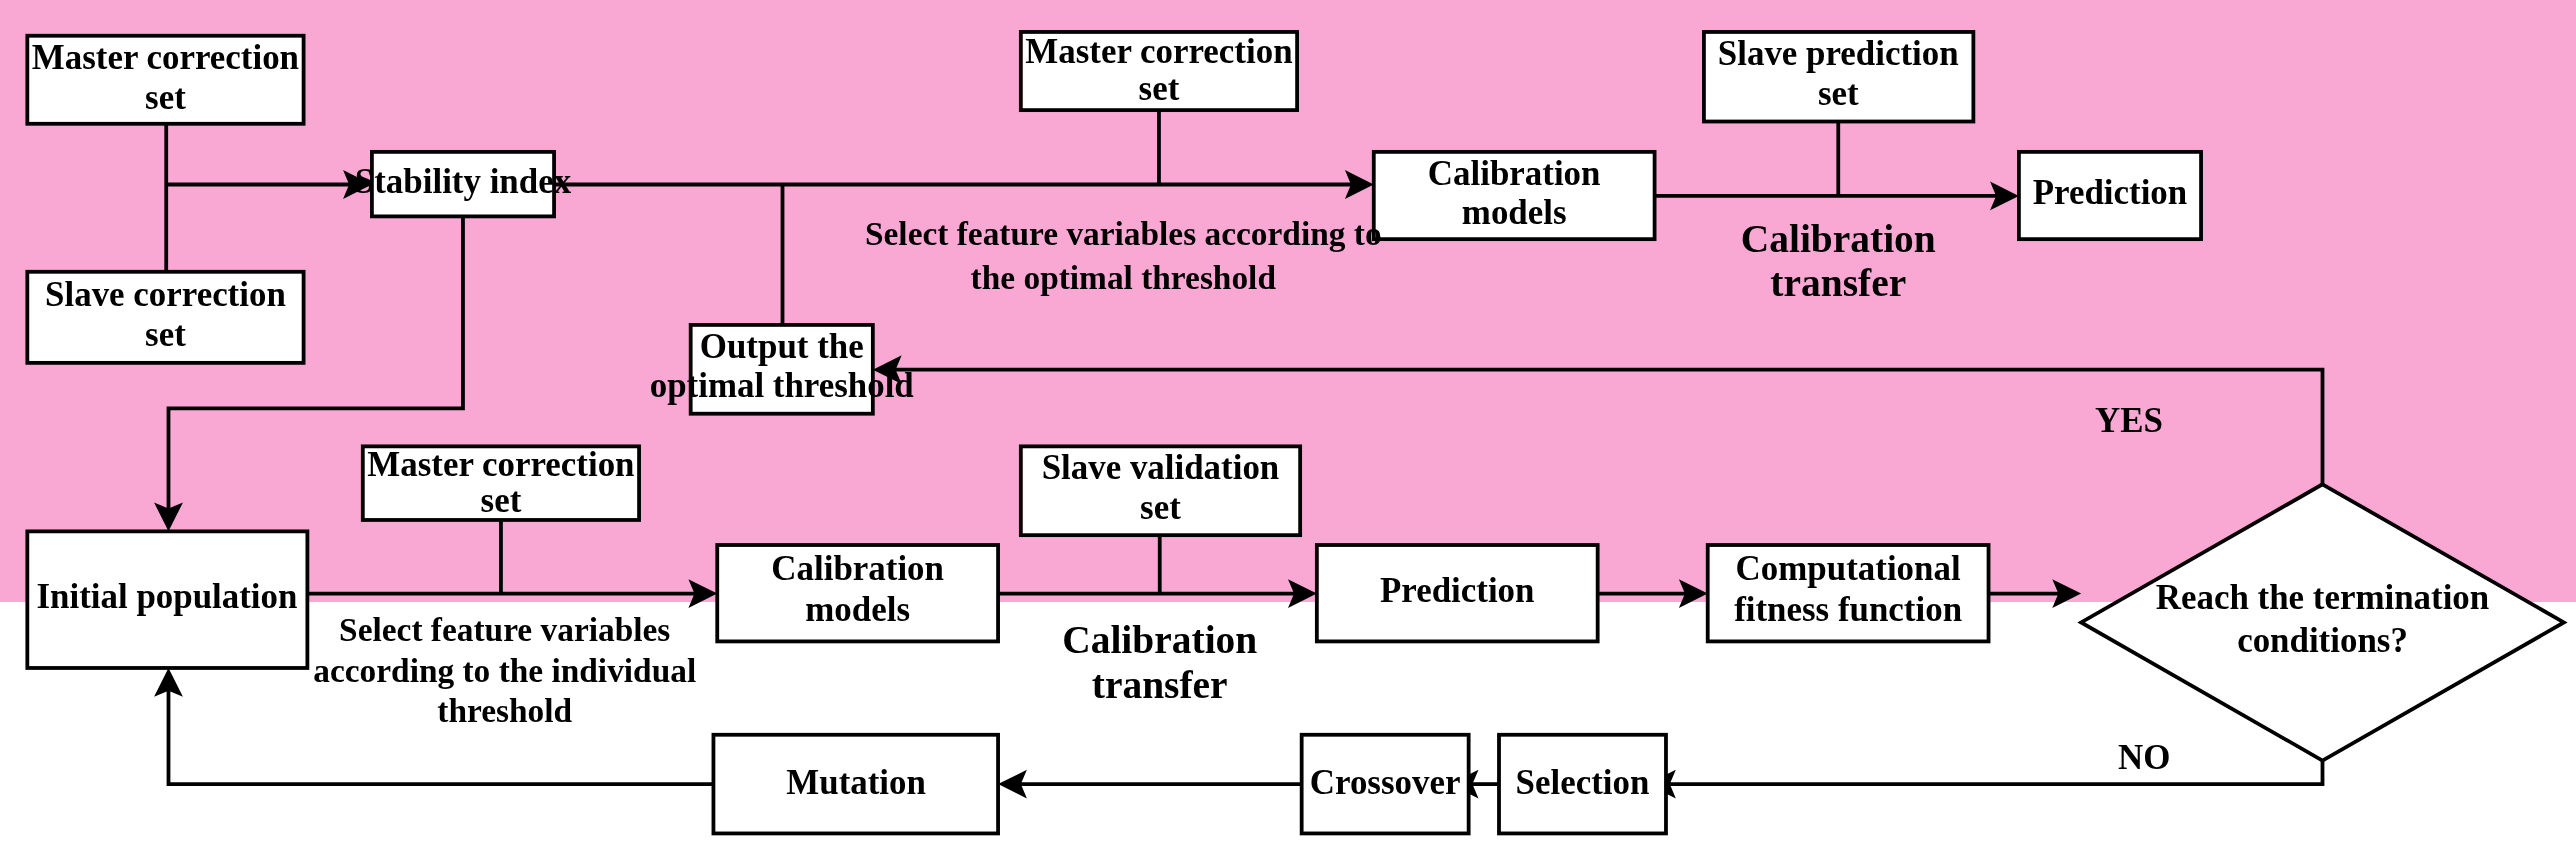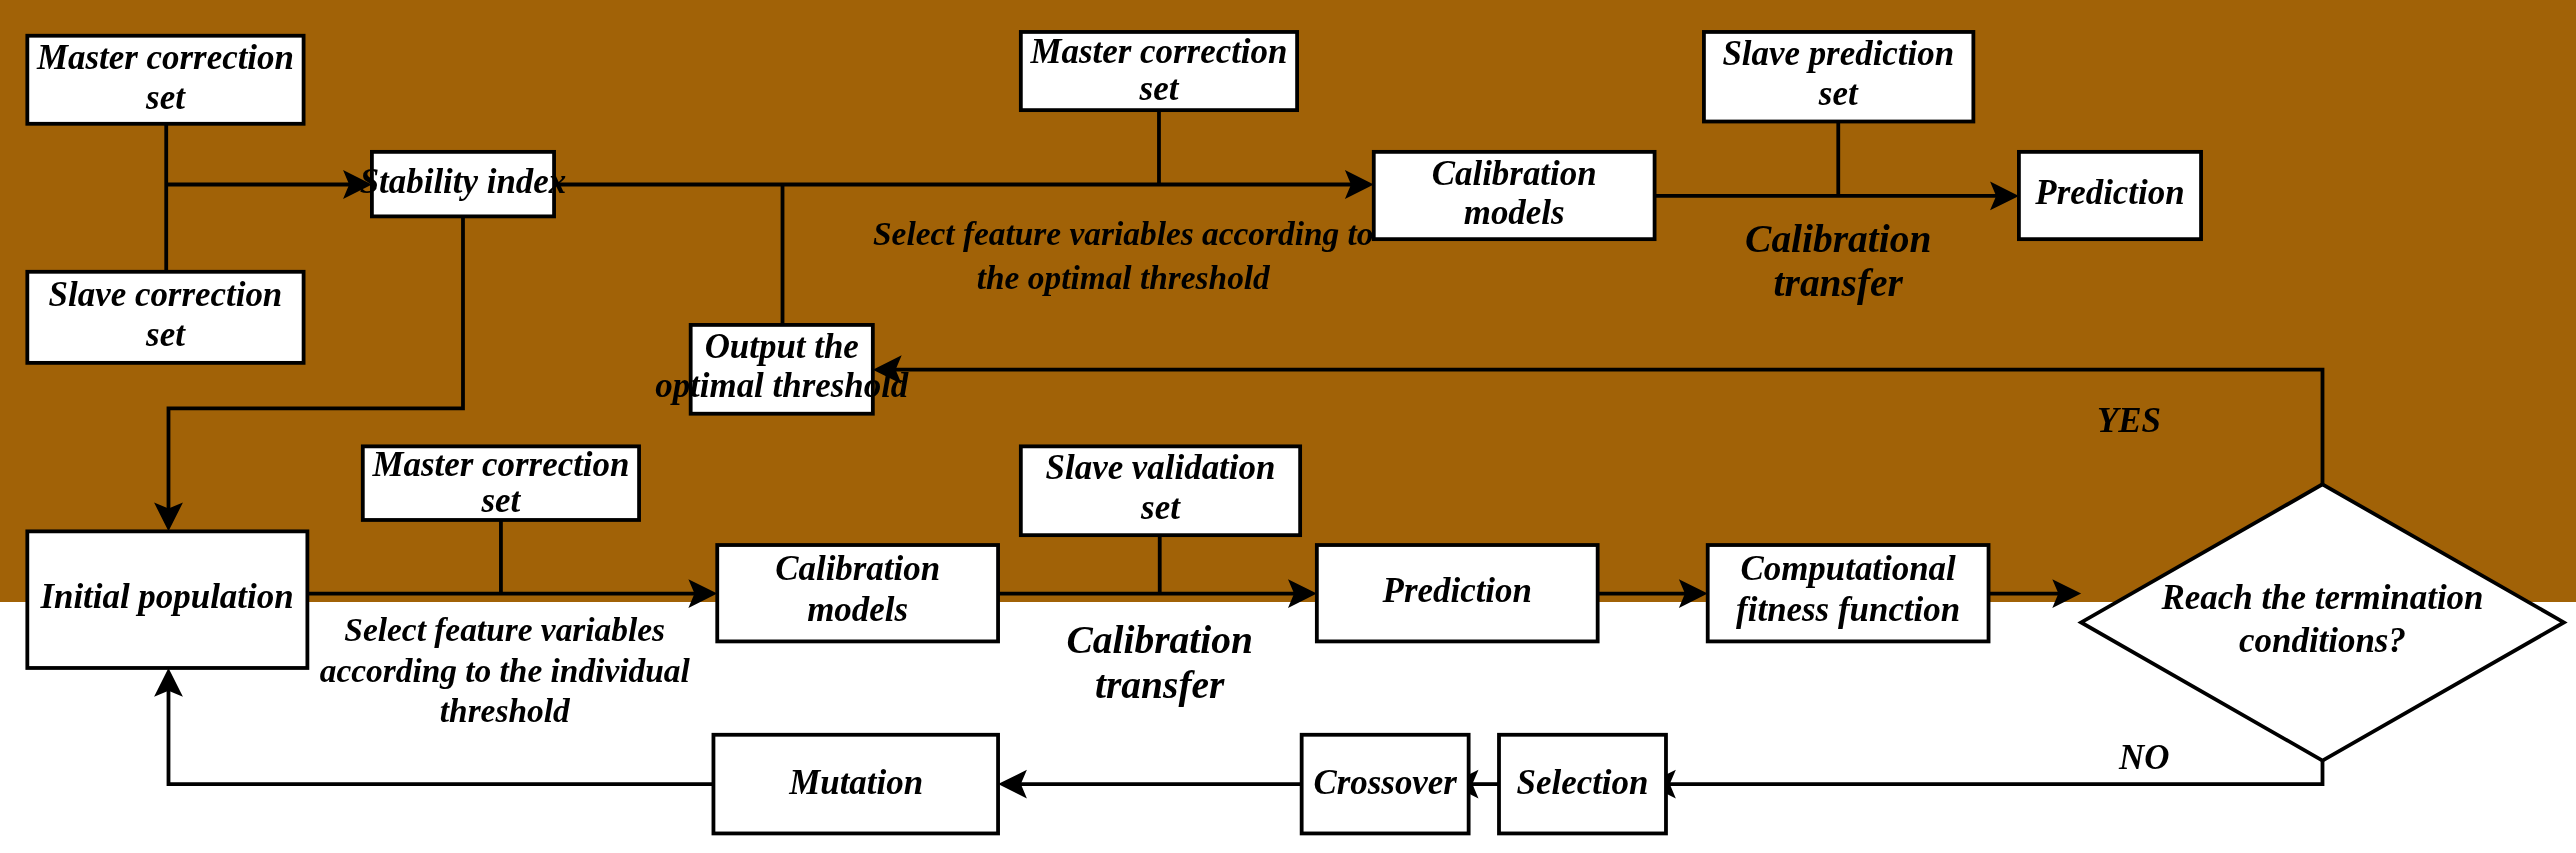--- a/index.html
+++ b/index.html
@@ -11,22 +11,21 @@
   body {
     width: 2576px;
     height: 854px;
     font-family: "Liberation Serif", "DejaVu Serif", serif;
     overflow: hidden;
   }
   #diagram-root {
     position: relative;
     width: 2576px;
     height: 602px;
-    background: #a16207;
-    font-style: italic;
+    background: #f9a8d4;
   }
   svg#flowchart {
     display: block;
     width: 2576px;
     height: 854px;
   }
   .node-box {
     fill: #ffffff;
     stroke: #000000;
     stroke-width: 5;

